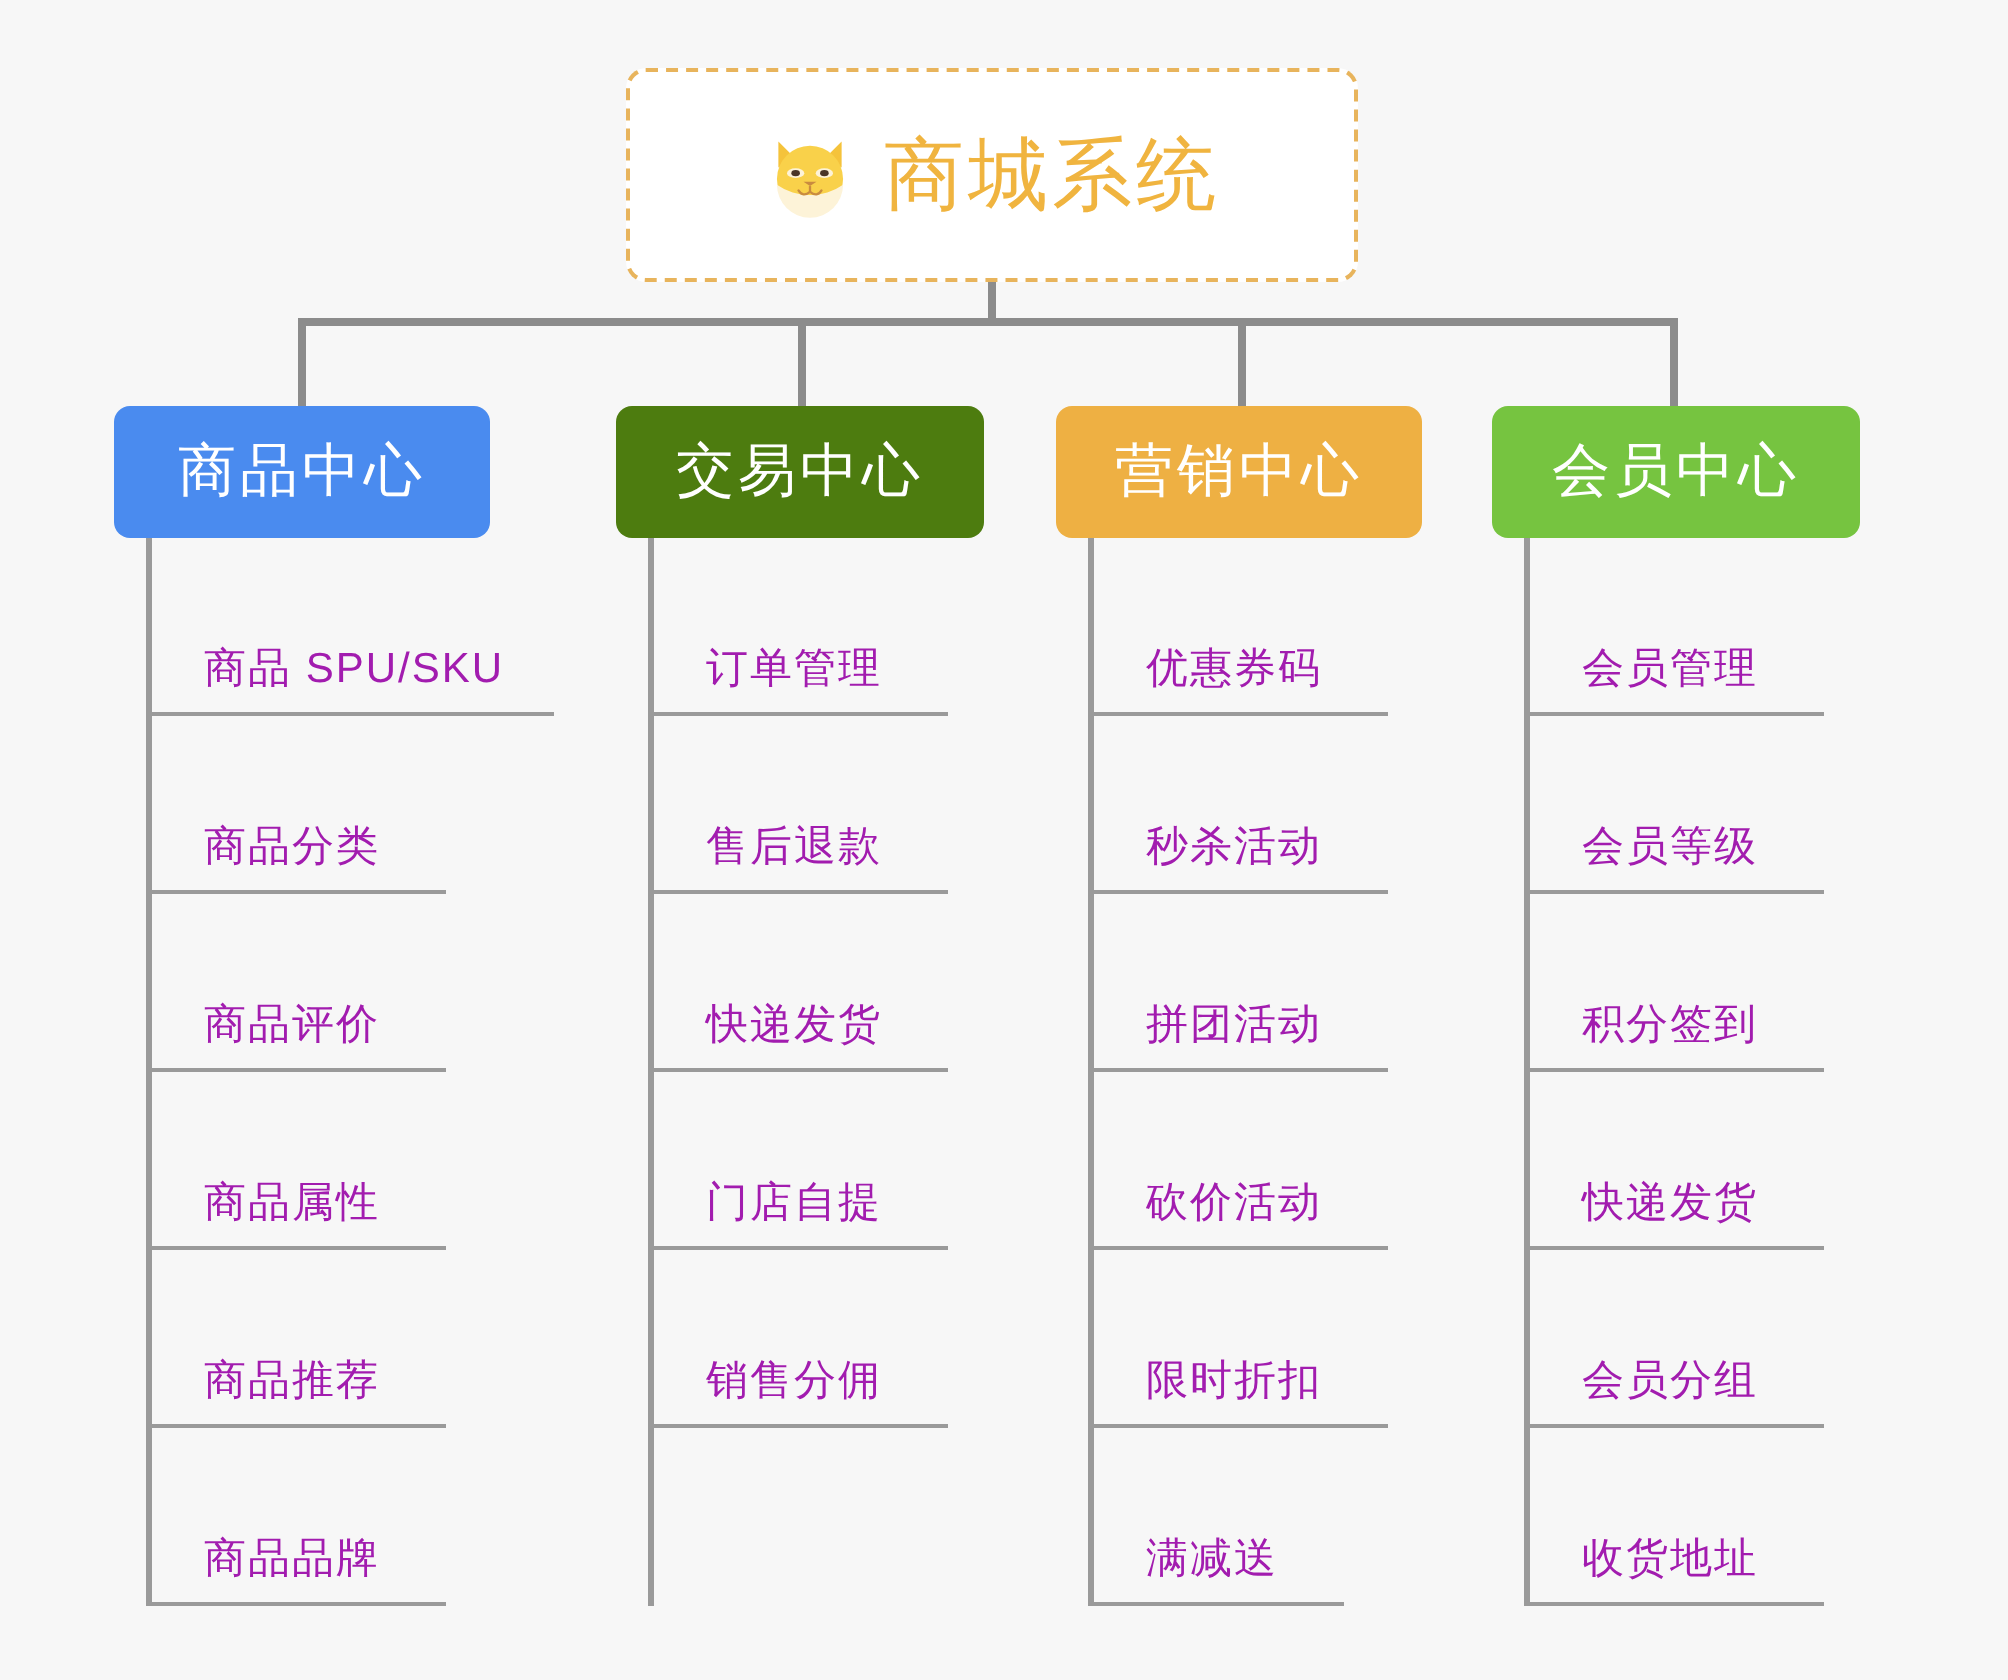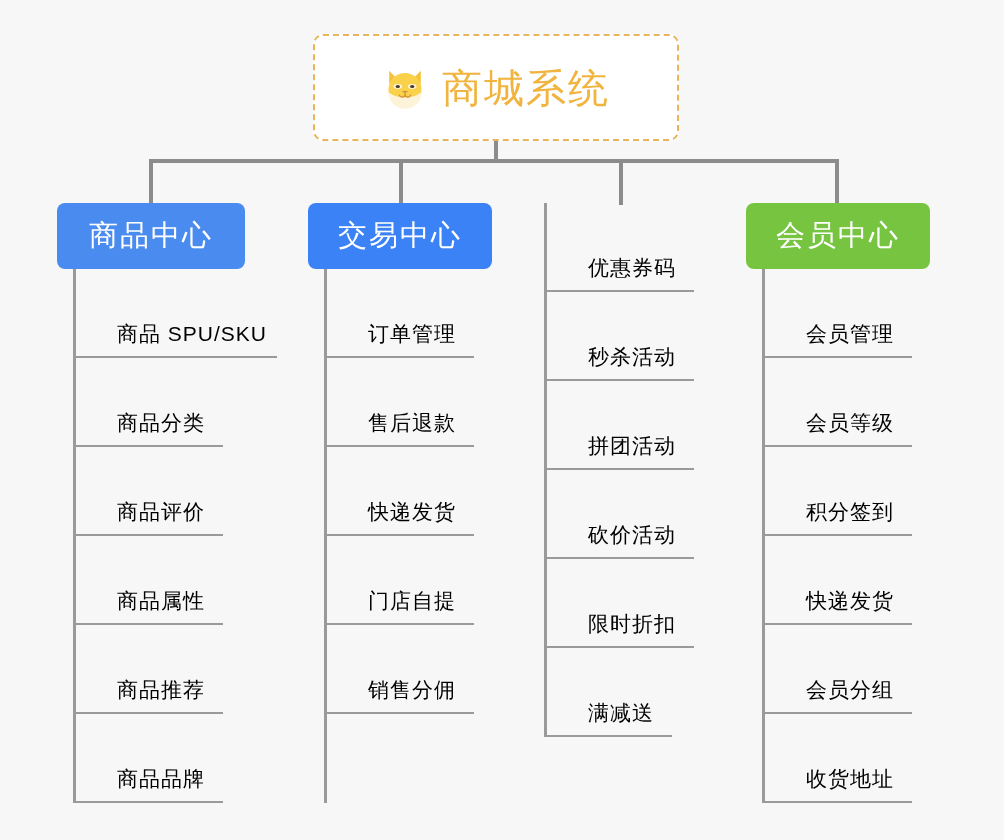--- a/index.html
+++ b/index.html
@@ -53,24 +53,24 @@
     left:16px;top:0;width:3px;
     background:#9a9a9a;
   }
   .leaf{
     position:relative;
     height:89px;
     box-sizing:border-box;
   }
   .leaf-label{
     position:absolute;
-    left:60px;
+    left:45px;
     bottom:10px;
     font-size:21px;
-    color:#000000;
+    color:#a21caf;
     white-space:nowrap;
     letter-spacing:1px;
   }
   .leaf-rule{
     position:absolute;
     left:16px;
     bottom:0;
     height:2px;
     background:#9a9a9a;
   }
@@ -135,21 +135,21 @@
         <span class="leaf-rule" style="width:150px;"></span>
       </div>
       <div class="leaf">
         <span class="leaf-label">商品品牌</span>
         <span class="leaf-rule" style="width:150px;"></span>
       </div>
     </div>
   </div>
 
   <div class="column" style="left:308px;width:184px;">
-    <div class="cat-header" style="background: #3b82f6;">
+    <div class="cat-header" style="background: #4d7c0f;">
       <span>交易中心</span>
     </div>
     <div class="leaf-area">
       <div class="spine" style="height:534px;"></div>
       <div class="leaf">
         <span class="leaf-label">订单管理</span>
         <span class="leaf-rule" style="width:150px;"></span>
       </div>
       <div class="leaf">
         <span class="leaf-label">售后退款</span>
@@ -164,20 +164,23 @@
         <span class="leaf-rule" style="width:150px;"></span>
       </div>
       <div class="leaf">
         <span class="leaf-label">销售分佣</span>
         <span class="leaf-rule" style="width:150px;"></span>
       </div>
     </div>
   </div>
 
   <div class="column" style="left:528px;width:183px;">
+    <div class="cat-header" style="background: rgb(238, 176, 67);">
+      <span>营销中心</span>
+    </div>
     <div class="leaf-area">
       <div class="spine" style="height:534px;"></div>
       <div class="leaf">
         <span class="leaf-label">优惠券码</span>
         <span class="leaf-rule" style="width:150px;"></span>
       </div>
       <div class="leaf">
         <span class="leaf-label">秒杀活动</span>
         <span class="leaf-rule" style="width:150px;"></span>
       </div>

